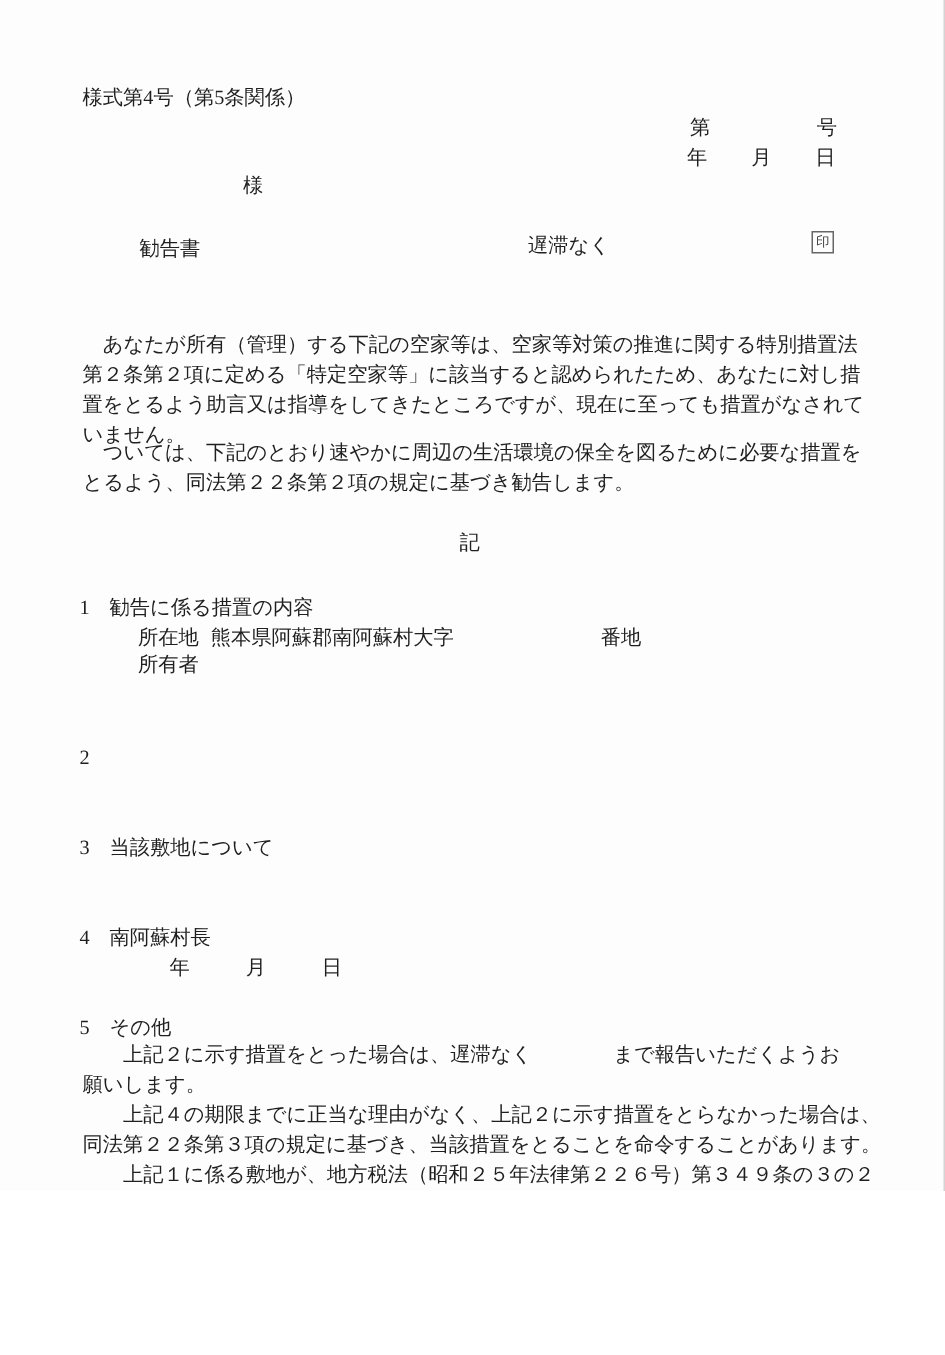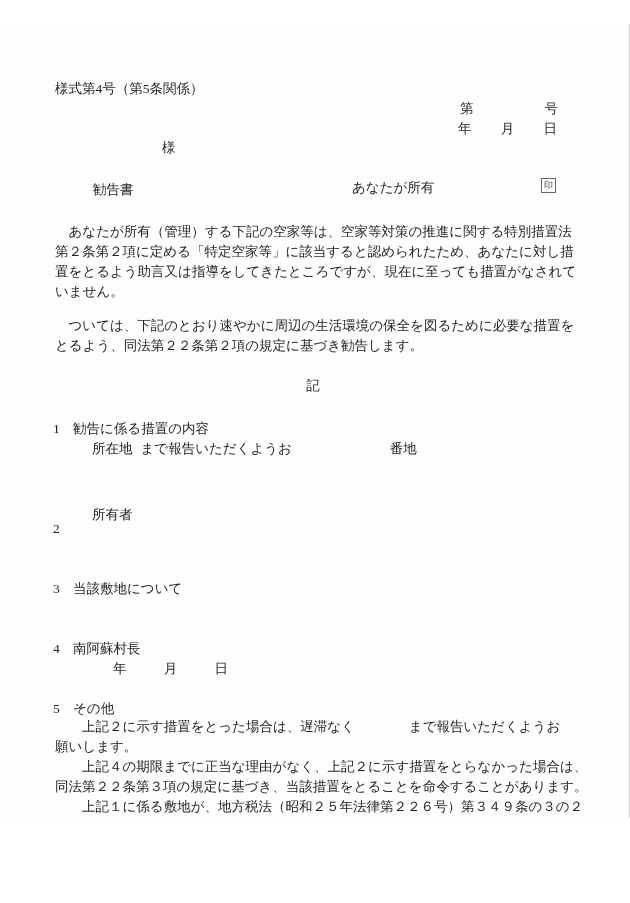--- a/index.html
+++ b/index.html
@@ -5,21 +5,20 @@
   html,body { margin:0; padding:0; background:#ffffff; }
   .page {
     position:relative;
     width:630px; height:794px;
     background:#fdfdfd;
     font-family:"Liberation Serif","DejaVu Serif",serif;
     color:#1f1f1f;
     font-size:13.5px;
     line-height:20px;
     overflow:hidden;
-    margin-top:24px;
   }
   .abs { position:absolute; white-space:pre; }
   .block { position:absolute; white-space:pre; width:516px; }
   .between { position:absolute; display:flex; justify-content:space-between; }
   .sec-row { position:absolute; display:flex; }
   .sec-no { display:inline-block; width:20px; }
   .seal {
     position:absolute;
     width:13px; height:13px;
     border:1px solid #666;
@@ -49,48 +48,48 @@
   </div>
 
   <div class="between" style="left:458px; top:95px; width:99px;">
     <span>年</span>
     <span>月</span>
     <span>日</span>
   </div>
 
   <div class="abs" style="left:162px; top:114px;">様</div>
 
-  <div class="abs" style="left:352px; top:154px;">あなたが所有</div>
+  <div class="abs" style="left:352px; top:154px;">遅滞なく</div>
 
   <div class="seal" style="left:541px; top:154px;">印</div>
 
   <div class="abs" style="left:93px; top:156px;">勧告書</div>
 
-  <div class="block" style="left:55px; top:198px;">　あなたが所有（管理）する下記の空家等は、空家等対策の推進に関する特別措置法
+  <div class="block" style="left:55px; top:220px;">　あなたが所有（管理）する下記の空家等は、空家等対策の推進に関する特別措置法
 第２条第２項に定める「特定空家等」に該当すると認められたため、あなたに対し措
 置をとるよう助言又は指導をしてきたところですが、現在に至っても措置がなされて
 いません。</div>
 
   <div class="block" style="left:55px; top:292px;">　ついては、下記のとおり速やかに周辺の生活環境の保全を図るために必要な措置を
 とるよう、同法第２２条第２項の規定に基づき勧告します。</div>
 
   <div class="block ki" style="left:55px; top:352px;">記</div>
 
   <div class="sec-row" style="left:53px; top:395px;">
     <span class="sec-no">1</span>
     <span>勧告に係る措置の内容</span>
   </div>
 
   <div class="sec-row" style="left:92px; top:415px;">
     <span>所在地</span>
-    <span class="gap-value">まで報告いただくようお</span>
+    <span class="gap-value">熊本県阿蘇郡南阿蘇村大字</span>
     <span class="gap-suffix">番地</span>
   </div>
 
-  <div class="abs" style="left:92px; top:481px;text-align:center;">所有者</div>
+  <div class="abs" style="left:92px; top:433px;text-align:center;">所有者</div>
 
   <div class="sec-row" style="left:53px; top:495px;">
     <span class="sec-no">2</span>
   </div>
 
   <div class="sec-row" style="left:53px; top:555px;">
     <span class="sec-no">3</span>
     <span>当該敷地について</span>
   </div>
 

